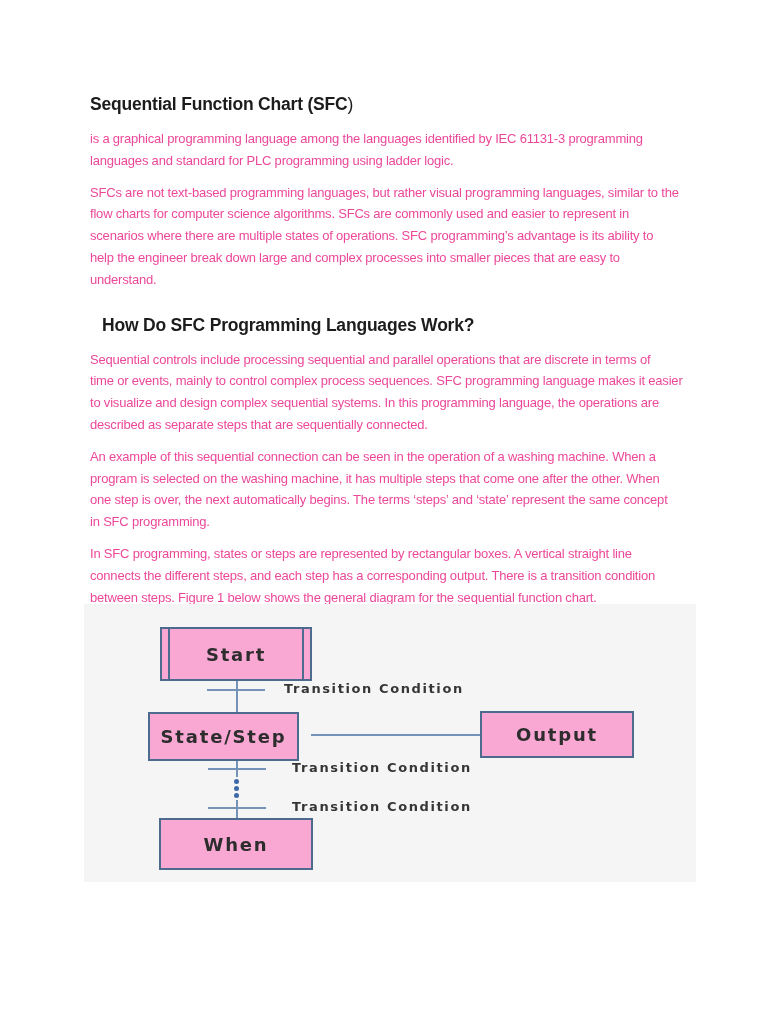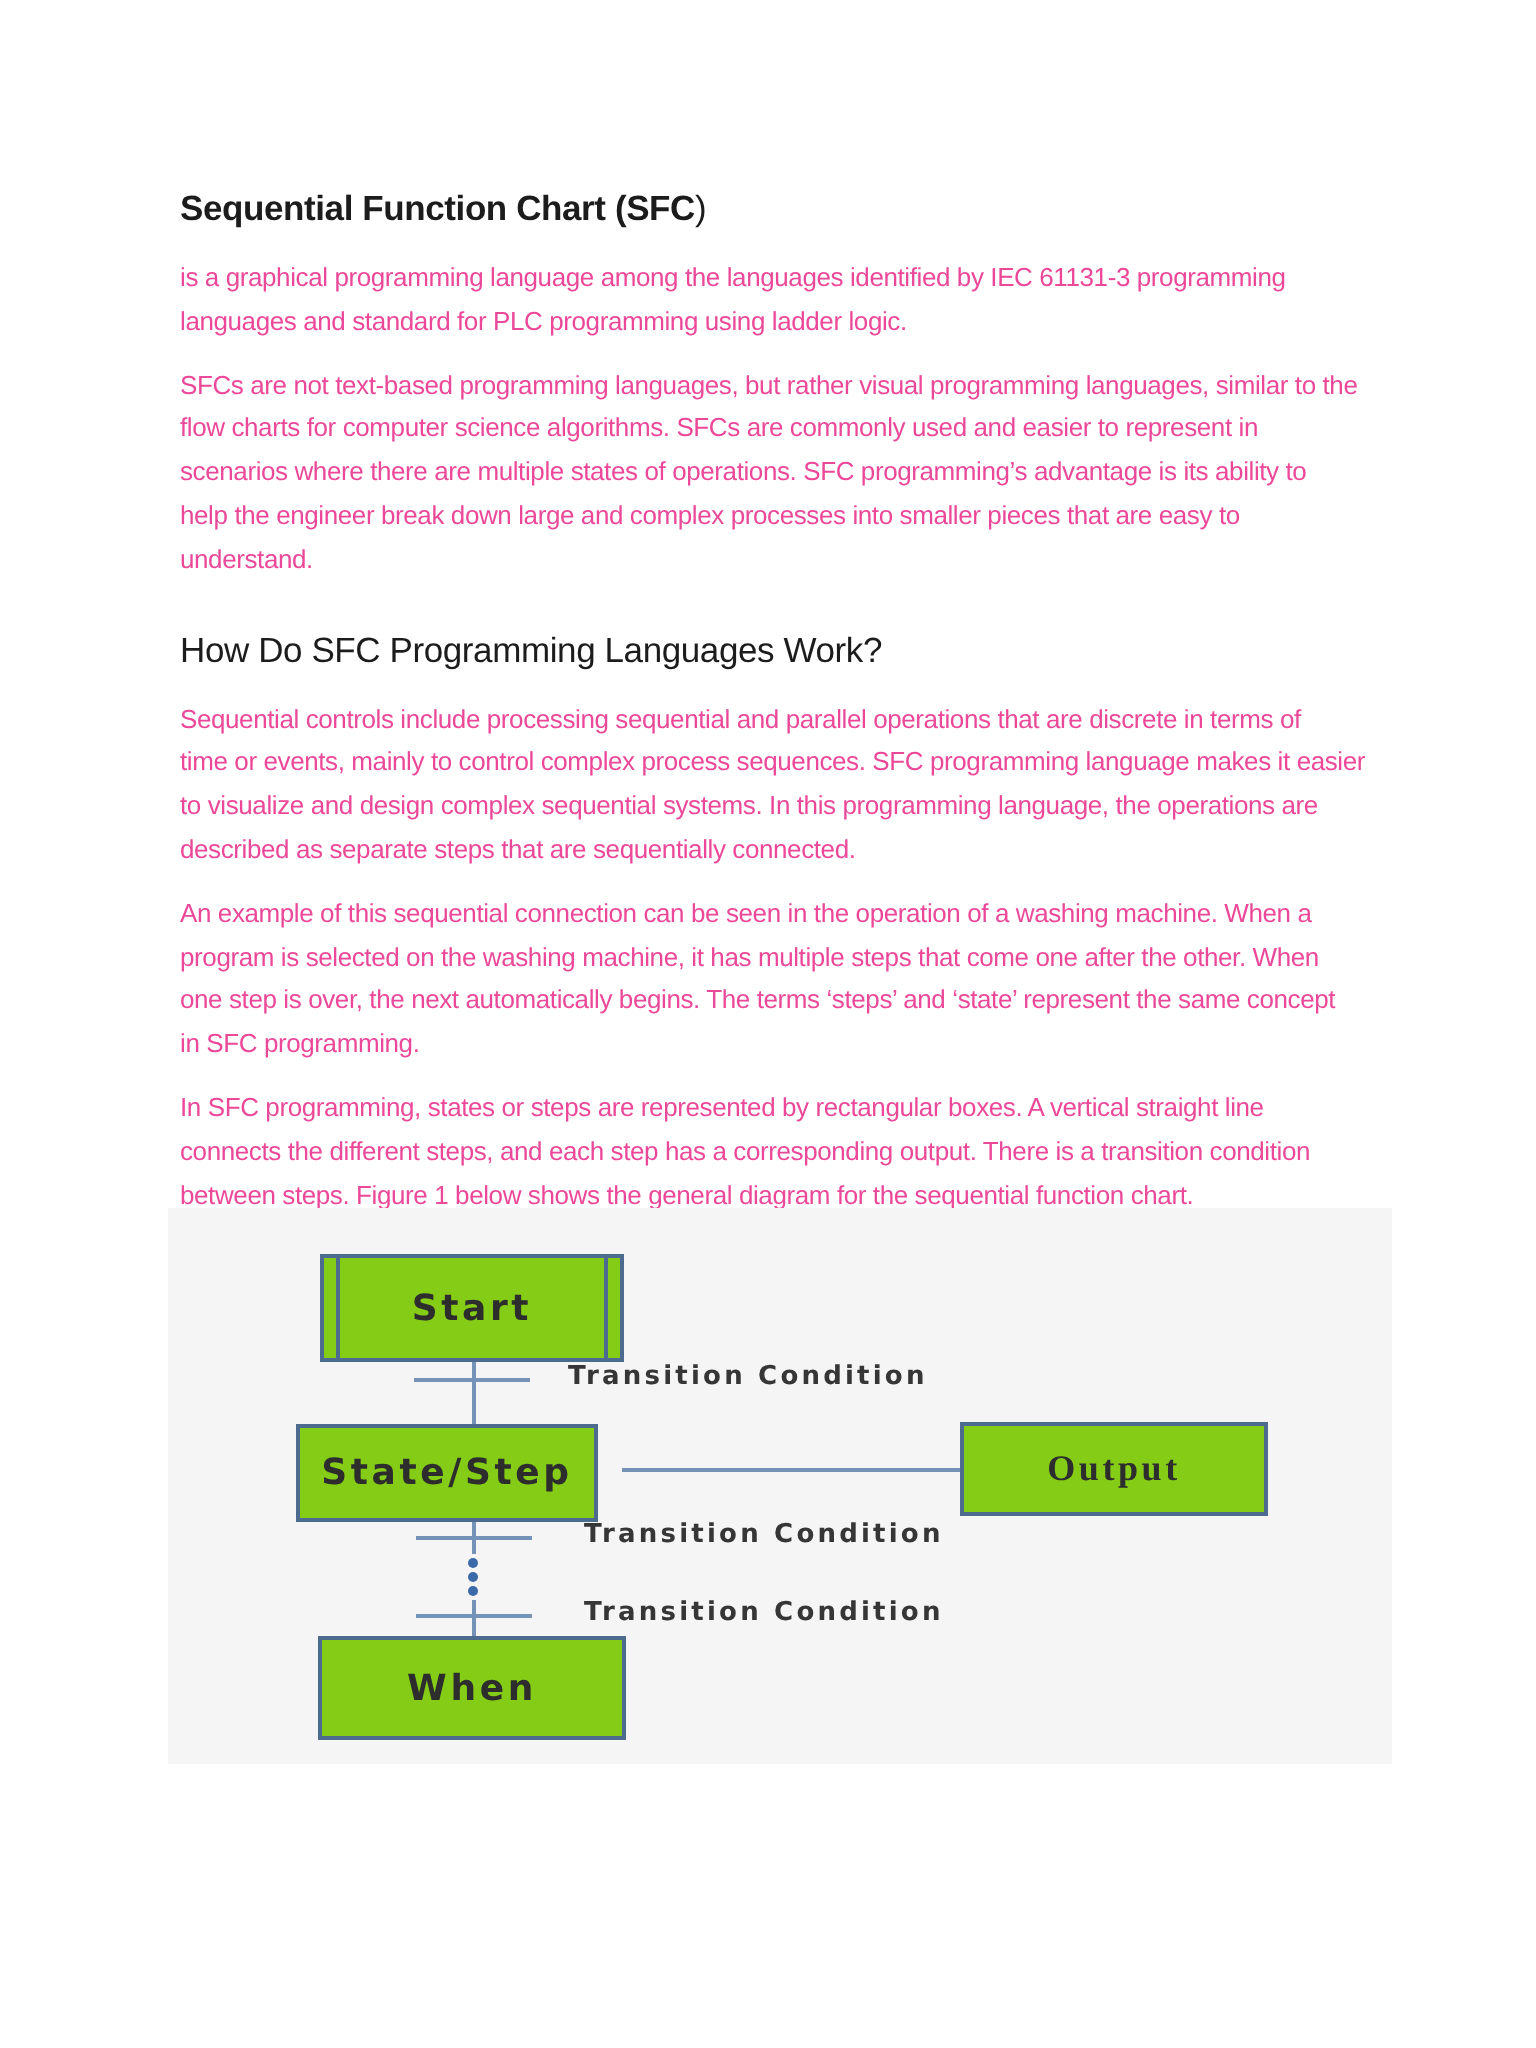--- a/index.html
+++ b/index.html
@@ -30,22 +30,22 @@
     line-height: 21px;
     margin: 0 0 13px 0;
     font-weight: bold;
     color: #1c1c1c;
     letter-spacing: -0.2px;
   }
   h1.doc-title .tail { font-weight: normal; }
   h2.doc-heading {
     font-size: 17.5px;
     line-height: 21px;
-    margin: 24px 0 13px 0;
-    font-weight: normal;
+    margin: 24px 0 13px 12px;
+    font-weight: bold;
     color: #1c1c1c;
     letter-spacing: -0.2px;
   }
   p.doc-par {
     font-size: 13px;
     line-height: 21.8px;
     letter-spacing: -0.2px;
     margin: 0 0 10px 0;
     white-space: pre-line;
     color: #ec4899;
@@ -56,21 +56,21 @@
     left: 84px;
     top: 604px;
     width: 612px;
     height: 278px;
     background: var(--fig-bg, #f5f5f5);
     font-family: "DejaVu Sans", sans-serif;
   }
   .sfc-box {
     position: absolute;
     border: 2px solid var(--fig-border, #4c6b8f);
-    background: #84cc16;
+    background: #f9a8d4;
     box-sizing: border-box;
     display: flex;
     align-items: center;
     justify-content: center;
     font-size: 18px;
     font-weight: 600;
     letter-spacing: 1.8px;
     color: var(--fig-text, #2d2d2d);
   }
   .inner-line {
@@ -95,21 +95,21 @@
     position: absolute;
     font-size: 13px;
     font-weight: 600;
     letter-spacing: 1.6px;
     color: #363636;
     white-space: nowrap;
     text-align: center;
   }
   .box-start  { left: 76px;  top: 23px;  width: 152px; height: 54px; }
   .box-state  { left: 64px;  top: 108px; width: 151px; height: 49px; }
-  .box-output { left: 396px; top: 107px; width: 154px; height: 47px; font-family: Liberation Serif, serif; }
+  .box-output { left: 396px; top: 107px; width: 154px; height: 47px; }
   .box-stop   { left: 75px;  top: 214px; width: 154px; height: 52px; }
 </style>
 </head>
 <body>
 
 <div class="page">
 
   <div class="content">
     <h1 class="doc-title"><span>Sequential Function Chart (SFC</span><span class="tail">)</span></h1>
 

